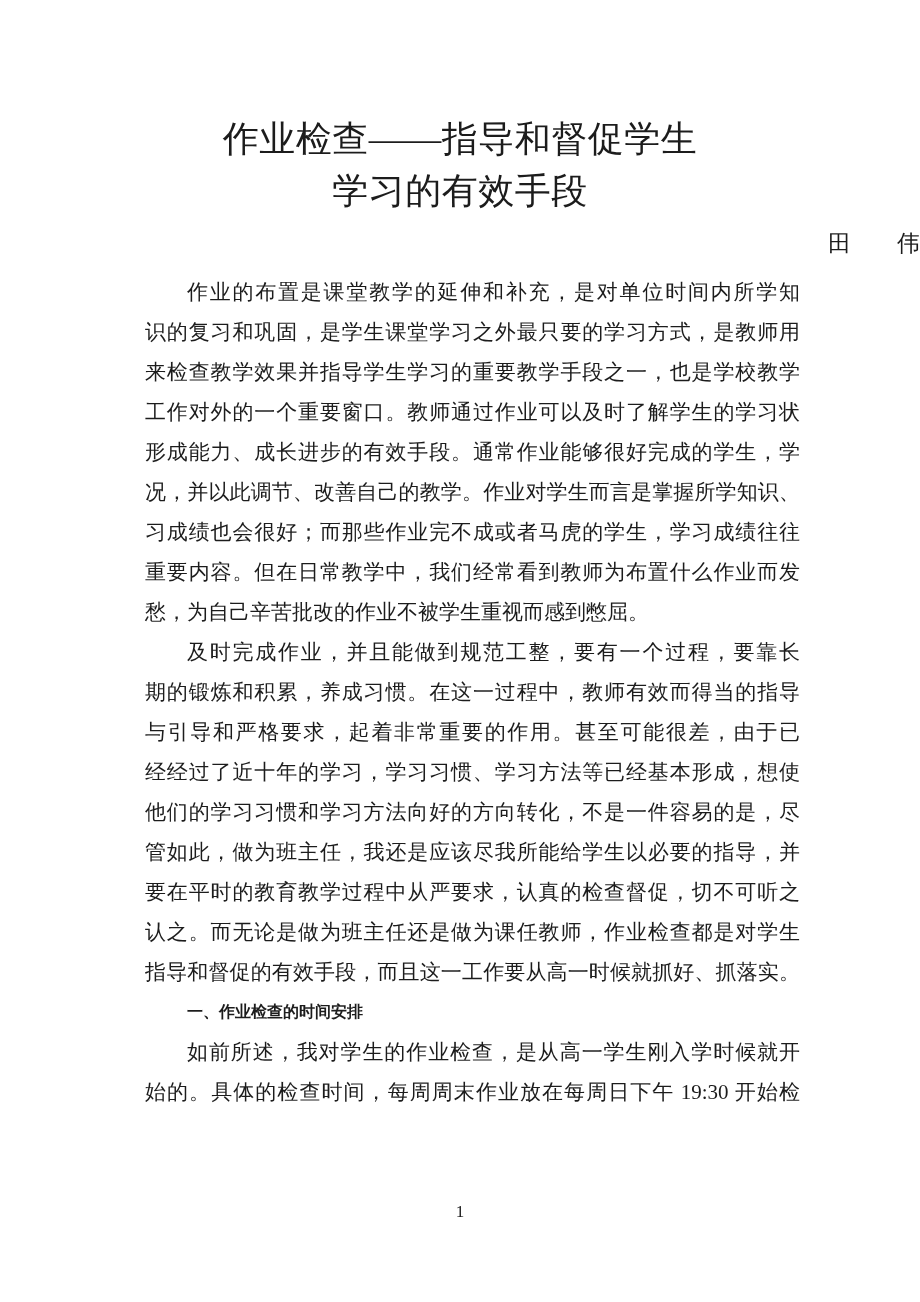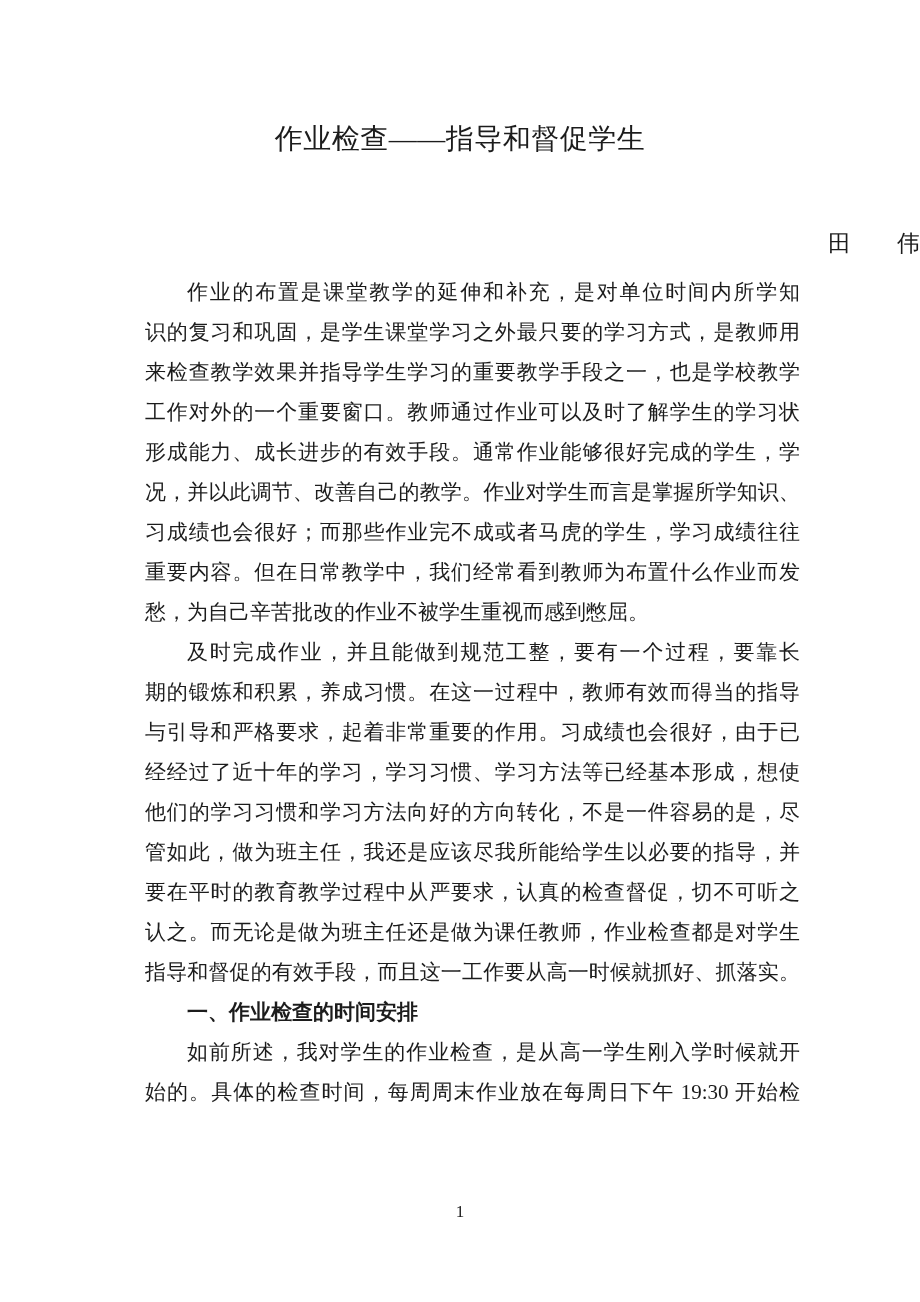--- a/index.html
+++ b/index.html
@@ -15,21 +15,21 @@
     color: #1c1c1c;
     font-family: "Liberation Serif", "DejaVu Serif", serif;
     overflow: hidden;
   }
   .doc-title {
     position: absolute;
     top: 113px;
     left: 0;
     width: 100%;
     text-align: center;
-    font-size: 28px;
+    font-size: 36px;
     line-height: 52px;
     letter-spacing: 0.5px;
     white-space: nowrap;
   }
   .author {
     position: absolute;
     top: 229px;
     left: 0;
     width: 100%;
     text-align: right;
@@ -53,56 +53,57 @@
   }
   .line.justify {
     text-align-last: justify;
   }
   .line.indent {
     text-indent: 42px;
   }
   .line.heading {
     font-family: "Liberation Sans", "DejaVu Sans", sans-serif;
     font-weight: bold;
-    font-size: 21px;
+    font-size: 16px;
     padding-left: 42px;
     text-align: left;
     text-align-last: left;
   }
   .page-number {
     position: absolute;
     top: 1202px;
     left: 0;
     width: 100%;
     text-align: center;
     font-size: 17px;
     line-height: 20px;
   }
 </style>
 </head>
 <body>
 
 <div class="page">
   <div class="doc-title">
     <div class="title-line">作业检查——指导和督促学生</div>
+    <div class="title-line">学习的有效手段</div>
   </div>
   <div class="author">田　　伟</div>
   <div class="body-text">
       <div class="line indent justify">作业的布置是课堂教学的延伸和补充，是对单位时间内所学知</div>
       <div class="line justify">识的复习和巩固，是学生课堂学习之外最只要的学习方式，是教师用</div>
       <div class="line justify">来检查教学效果并指导学生学习的重要教学手段之一，也是学校教学</div>
       <div class="line justify">工作对外的一个重要窗口。教师通过作业可以及时了解学生的学习状</div>
       <div class="line justify">形成能力、成长进步的有效手段。通常作业能够很好完成的学生，学</div>
       <div class="line justify">况，并以此调节、改善自己的教学。作业对学生而言是掌握所学知识、</div>
       <div class="line justify">习成绩也会很好；而那些作业完不成或者马虎的学生，学习成绩往往</div>
       <div class="line justify">重要内容。但在日常教学中，我们经常看到教师为布置什么作业而发</div>
       <div class="line">愁，为自己辛苦批改的作业不被学生重视而感到憋屈。</div>
       <div class="line indent justify">及时完成作业，并且能做到规范工整，要有一个过程，要靠长</div>
       <div class="line justify">期的锻炼和积累，养成习惯。在这一过程中，教师有效而得当的指导</div>
-      <div class="line justify">与引导和严格要求，起着非常重要的作用。习成绩也会很好，由于已</div>
+      <div class="line justify">与引导和严格要求，起着非常重要的作用。甚至可能很差，由于已</div>
       <div class="line justify">经经过了近十年的学习，学习习惯、学习方法等已经基本形成，想使</div>
       <div class="line justify">他们的学习习惯和学习方法向好的方向转化，不是一件容易的是，尽</div>
       <div class="line justify">管如此，做为班主任，我还是应该尽我所能给学生以必要的指导，并</div>
       <div class="line justify">要在平时的教育教学过程中从严要求，认真的检查督促，切不可听之</div>
       <div class="line justify">认之。而无论是做为班主任还是做为课任教师，作业检查都是对学生</div>
       <div class="line justify">指导和督促的有效手段，而且这一工作要从高一时候就抓好、抓落实。</div>
       <div class="line heading">一、作业检查的时间安排</div>
       <div class="line indent justify">如前所述，我对学生的作业检查，是从高一学生刚入学时候就开</div>
       <div class="line justify">始的。具体的检查时间，每周周末作业放在每周日下午 19:30 开始检</div>
     </div>

